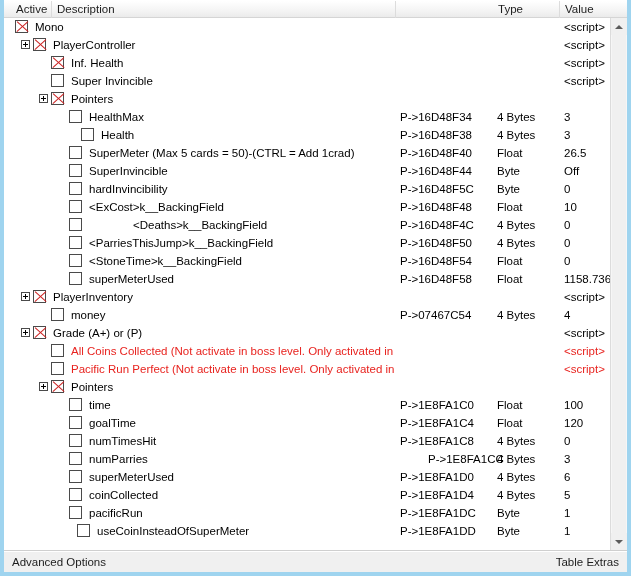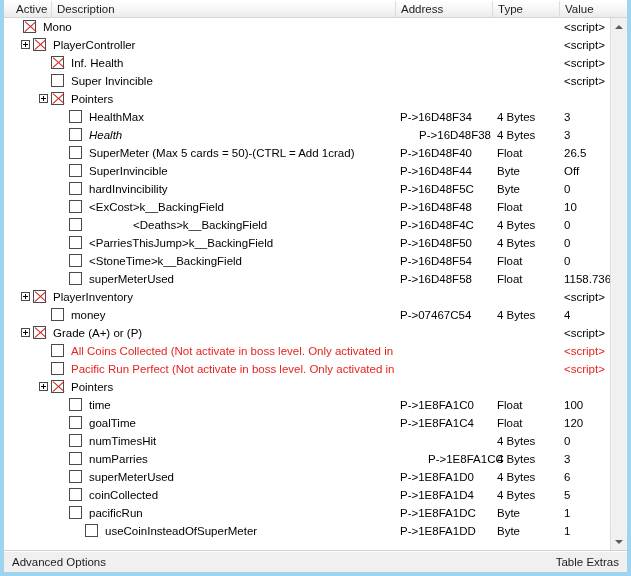--- a/index.html
+++ b/index.html
@@ -218,29 +218,28 @@
 </style>
 </head>
 <body>
 
 <div id="app">
   <div class="window-inner">
 
     <div class="header-row" id="header-row">
         <div class="hcell" style="left: 7px; width: 41px;">Active</div>
         <div class="hcell" style="left: 48px; width: 344px;">Description</div>
-        <div class="hcell" style="left: 392px; width: 97px;">Address</div>
         <div class="hcell" style="left: 489px; width: 67px;">Type</div>
         <div class="hcell last" style="left: 556px; width: 58px;">Value</div>
       </div>
 
     <div class="grid-wrap">
       <div class="grid-body" id="grid-body">
           <div class="row">
-            <div class="cell desc-cell" style="left: 8px; width: 392px;">
+            <div class="cell desc-cell" style="left: 0px; width: 392px;">
               <div class="chk on" style="left: 11px; top: 2px;"></div>
               <div class="desc-text" style="left: 31px;">Mono</div>
             </div>
             <div class="cell" style="left: 396px; width: 91px;"></div>
             <div class="cell" style="left: 493px; width: 61px;"></div>
             <div class="cell" style="left: 560px; width: 52px;">&lt;script&gt;</div>
           </div>
           <div class="row">
             <div class="cell desc-cell" style="left: 0px; width: 392px;">
               <div class="expander" style="left: 17px; top: 4px;"></div>
@@ -282,25 +281,25 @@
           <div class="row">
             <div class="cell desc-cell" style="left: 0px; width: 392px;">
               <div class="chk" style="left: 65px; top: 2px;"></div>
               <div class="desc-text" style="left: 85px;">HealthMax</div>
             </div>
             <div class="cell" style="left: 396px; width: 91px;">P-&gt;16D48F34</div>
             <div class="cell" style="left: 493px; width: 61px;">4 Bytes</div>
             <div class="cell" style="left: 560px; width: 52px;">3</div>
           </div>
           <div class="row">
-            <div class="cell desc-cell" style="left: 0px; width: 392px; font-style: italic;">
+            <div class="cell desc-cell" style="left: 12px; width: 392px;">
               <div class="chk" style="left: 65px; top: 2px;"></div>
               <div class="desc-text" style="left: 85px;">Health</div>
             </div>
-            <div class="cell" style="left: 396px; width: 91px; text-align: right;">P-&gt;16D48F38</div>
+            <div class="cell" style="left: 396px; width: 91px;">P-&gt;16D48F38</div>
             <div class="cell" style="left: 493px; width: 61px;">4 Bytes</div>
             <div class="cell" style="left: 560px; width: 52px;">3</div>
           </div>
           <div class="row">
             <div class="cell desc-cell" style="left: 0px; width: 392px; text-align: right;">
               <div class="chk" style="left: 65px; top: 2px;"></div>
               <div class="desc-text" style="left: 85px;">SuperMeter (Max 5 cards = 50)-(CTRL = Add 1crad)</div>
             </div>
             <div class="cell" style="left: 396px; width: 91px;">P-&gt;16D48F40</div>
             <div class="cell" style="left: 493px; width: 61px;">Float</div>
@@ -442,20 +441,21 @@
             </div>
             <div class="cell" style="left: 396px; width: 91px;">P-&gt;1E8FA1C4</div>
             <div class="cell" style="left: 493px; width: 61px;">Float</div>
             <div class="cell" style="left: 560px; width: 52px;">120</div>
           </div>
           <div class="row">
             <div class="cell desc-cell" style="left: 0px; width: 392px;">
               <div class="chk" style="left: 65px; top: 2px;"></div>
               <div class="desc-text" style="left: 85px;">numTimesHit</div>
             </div>
+            <div class="cell" style="left: 396px; width: 91px;">P-&gt;1E8FA1C8</div>
             <div class="cell" style="left: 493px; width: 61px;">4 Bytes</div>
             <div class="cell" style="left: 560px; width: 52px;">0</div>
           </div>
           <div class="row">
             <div class="cell desc-cell" style="left: 0px; width: 392px; padding-left: 44px;">
               <div class="chk" style="left: 65px; top: 2px;"></div>
               <div class="desc-text" style="left: 85px;">numParries</div>
             </div>
             <div class="cell" style="left: 396px; width: 91px; padding-left: 28px;">P-&gt;1E8FA1CC</div>
             <div class="cell" style="left: 493px; width: 61px;">4 Bytes</div>
@@ -482,21 +482,21 @@
           <div class="row">
             <div class="cell desc-cell" style="left: 0px; width: 392px;">
               <div class="chk" style="left: 65px; top: 2px;"></div>
               <div class="desc-text" style="left: 85px;">pacificRun</div>
             </div>
             <div class="cell" style="left: 396px; width: 91px;">P-&gt;1E8FA1DC</div>
             <div class="cell" style="left: 493px; width: 61px;">Byte</div>
             <div class="cell" style="left: 560px; width: 52px;">1</div>
           </div>
           <div class="row">
-            <div class="cell desc-cell" style="left: 16px; width: 392px;">
+            <div class="cell desc-cell" style="left: 8px; width: 392px;">
               <div class="chk" style="left: 65px; top: 2px;"></div>
               <div class="desc-text" style="left: 85px;">useCoinInsteadOfSuperMeter</div>
             </div>
             <div class="cell" style="left: 396px; width: 91px;">P-&gt;1E8FA1DD</div>
             <div class="cell" style="left: 493px; width: 61px;">Byte</div>
             <div class="cell" style="left: 560px; width: 52px;">1</div>
           </div>
         </div>
 
       <div class="vscroll">

